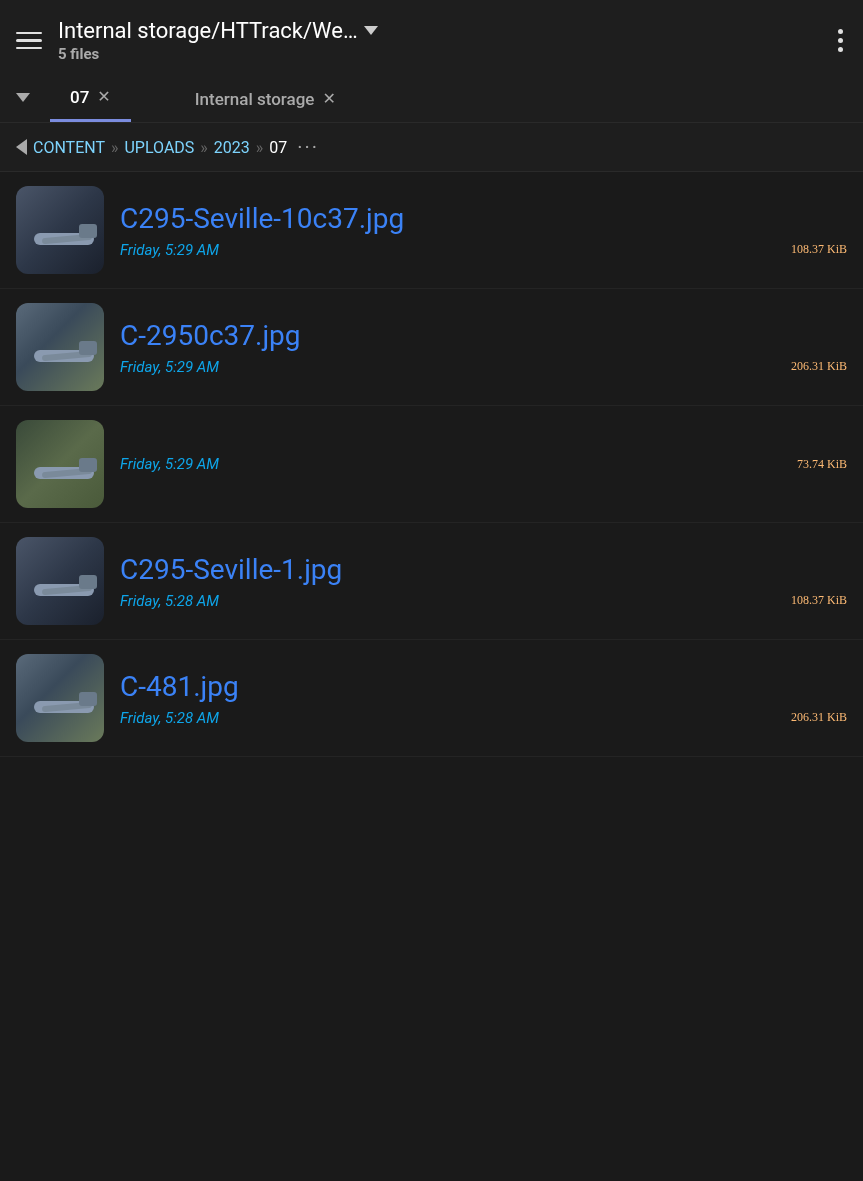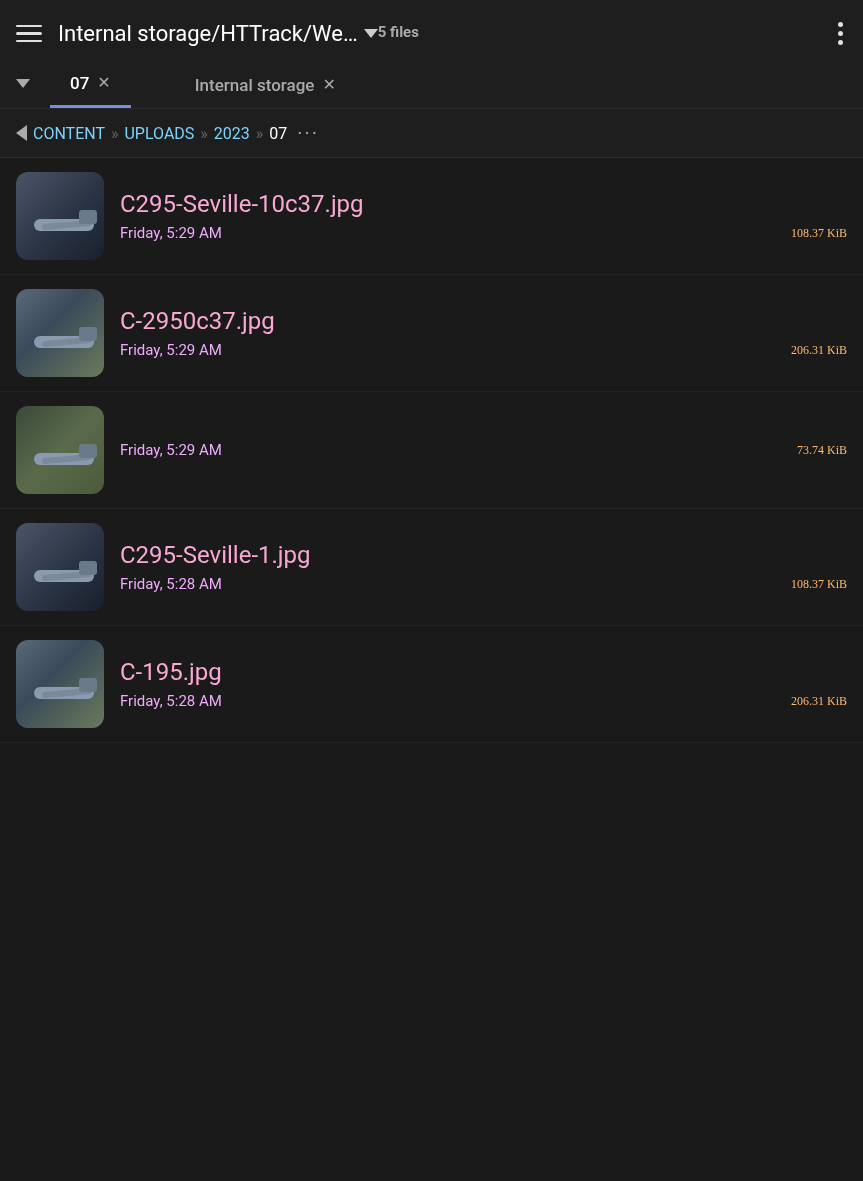--- a/index.html
+++ b/index.html
@@ -34,21 +34,21 @@
       display: block;
       width: 26px;
       height: 2.5px;
       background: #e0e0e0;
       border-radius: 2px;
     }
 
     .header-title-area {
       flex: 1;
       display: flex;
-      flex-direction: row;
+      flex-direction: column;
     }
 
     .header-path {
       display: flex;
       align-items: center;
       gap: 6px;
     }
 
     .header-path-text {
       font-size: 22px;
@@ -279,39 +279,40 @@
       top: 0;
       left: 55px;
     }
 
     .file-info {
       flex: 1;
       min-width: 0;
     }
 
     .file-name {
-      font-size: 24px;
-      color: #f9a8d4;
+      font-size: 28px;
+      color: #3b82f6;
       font-weight: 400;
       white-space: nowrap;
       overflow: hidden;
       text-overflow: ellipsis;
       margin-bottom: 6px;
     }
 
     .file-meta {
       display: flex;
       align-items: center;
       justify-content: space-between;
       gap: 8px;
     }
 
     .file-date {
       font-size: 15px;
-      color: #f0abfc;
+      color: #0ea5e9;
+      font-style: italic;
     }
 
     .file-size {
       font-size: 12px;
       color: #fdba74;
       white-space: nowrap;
       font-family: Liberation Serif, serif;
     }
   </style>
 </head>
@@ -429,20 +430,20 @@
   </div>
     <div class="file-item">
     <div class="file-thumbnail thumb-5">
       <div class="aircraft-shape">
         <div class="aircraft-body"></div>
         <div class="aircraft-wing"></div>
         <div class="aircraft-tail"></div>
       </div>
     </div>
     <div class="file-info">
-      <div class="file-name">C-195.jpg</div>
+      <div class="file-name">C-481.jpg</div>
       <div class="file-meta">
         <span class="file-date">Friday, 5:28 AM</span>
         <span class="file-size">206.31 KiB</span>
       </div>
     </div>
   </div>
   </div>
 
 </body></html>

